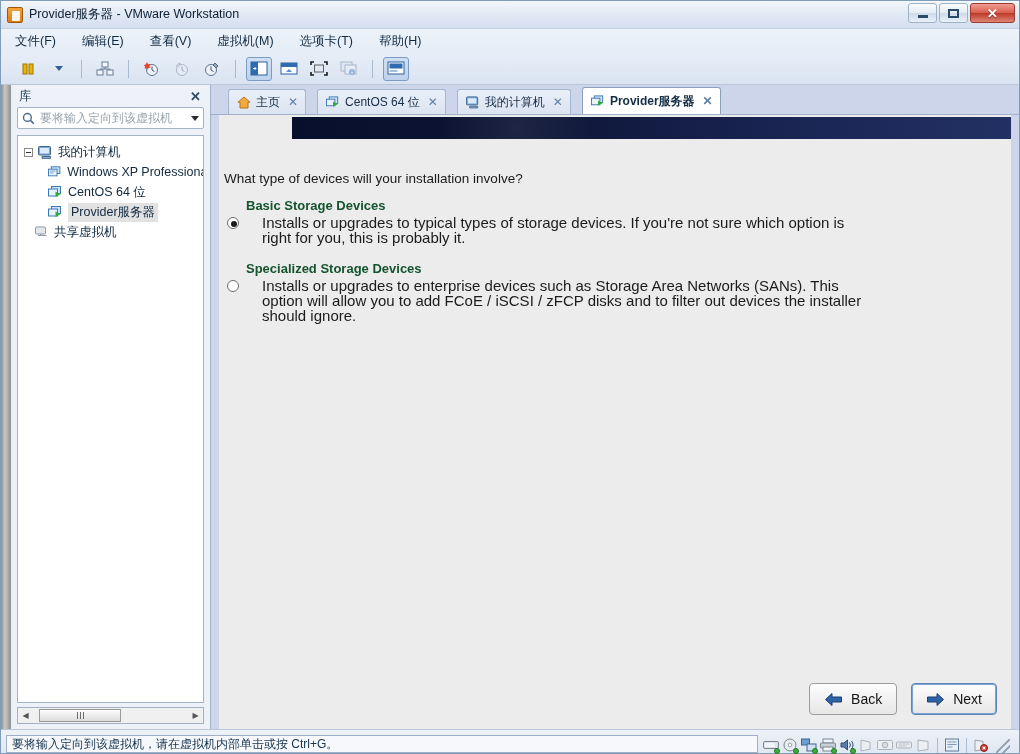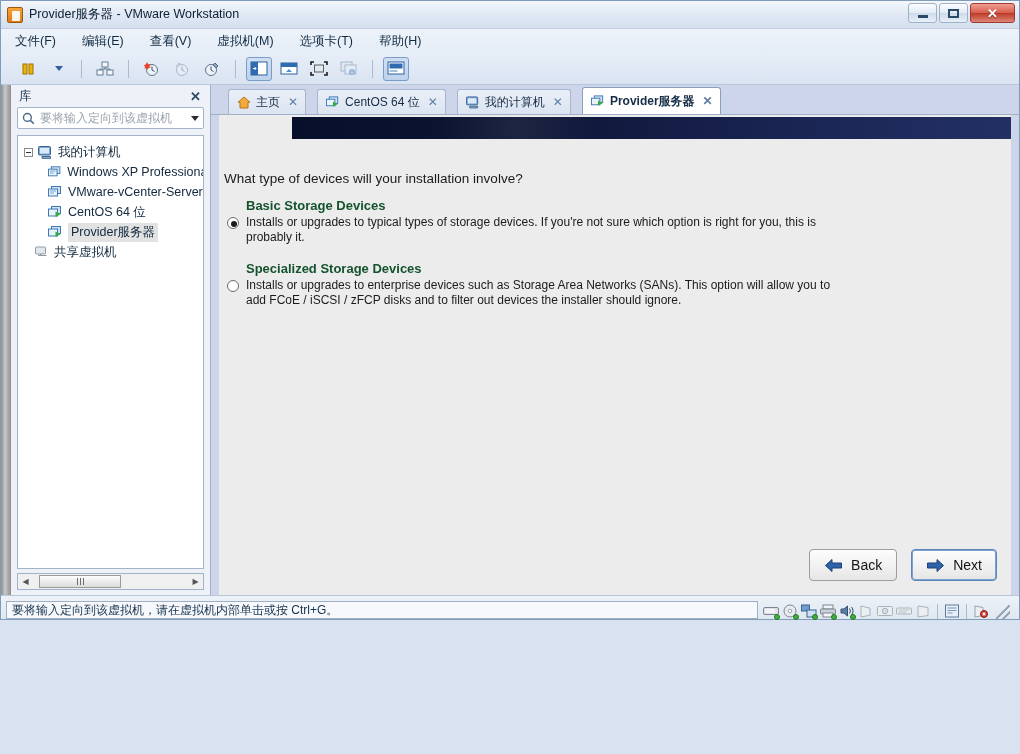--- a/index.html
+++ b/index.html
@@ -6,21 +6,21 @@
   html, body {
     width: 1020px; height: 754px;
     font-family: "Liberation Sans", sans-serif;
     font-size: 12px;
     background: #d8e2f0;
     overflow: hidden;
   }
 
   #app {
     position: relative;
-    width: 1020px; height: 620px;
+    width: 1020px; height: 754px;
     background: linear-gradient(180deg,#e9eef7 0%, #dde5f2 100%);
     border: 1px solid #7f9db9;
     display: flex; flex-direction: column;
   }
 
   
   .titlebar {
     height: 28px; flex: 0 0 28px;
     background: linear-gradient(180deg,#f4f7fb 0%, #e2eaf5 45%, #d4deee 100%);
     display: flex; align-items: center;
@@ -216,21 +216,21 @@
     background: radial-gradient(circle, rgba(255,255,255,.07), rgba(255,255,255,0) 70%);
   }
   .ana-body { position: absolute; left: 0; top: 30px; right: 0; bottom: 0; }
   .ana-q {
     font-size: 13.5px; color: #1b1b1b; margin: 26px 0 12px 5px;
   }
   .opt { position: relative; padding-left: 27px; margin-bottom: 16px; }
   .opt-title {
     font-size: 13px; font-weight: bold; color: #14532d; margin-bottom: 2px;
   }
-  .opt-desc { font-size: 12px; color: #1b1b1b; line-height: 15px; max-width: 600px; }
+  .opt-desc { font-size: 15px; color: #1b1b1b; line-height: 15px; max-width: 600px; margin-left: 16px; }
   .radio {
     position: absolute; left: 8px; top: 19px;
     width: 12px; height: 12px; border-radius: 50%;
     border: 1px solid #6b6b6b; background: #fff;
   }
   .radio.on::after {
     content:""; position:absolute; left: 3px; top: 3px;
     width: 6px; height: 6px; border-radius: 50%; background: #1a1a1a;
   }
 
@@ -422,28 +422,20 @@
 
           <div class="tnode child">
             <svg width="15" height="13" viewBox="0 0 15 13">
               <rect x="3.5" y="0.5" width="9" height="7" fill="#cfe2f5" stroke="#3c78b4"></rect>
               <rect x="0.5" y="3" width="9" height="7" fill="#eaf3fc" stroke="#3c78b4"></rect>
               <path d="M2 5h6M2 7h4" stroke="#7ba2cc"></path>
             </svg>
             <span class="lbl">Windows XP Professional</span>
           </div>
 
-          <div class="tnode child">
-            <svg width="15" height="13" viewBox="0 0 15 13">
-              <rect x="3.5" y="0.5" width="9" height="7" fill="#cfe2f5" stroke="#3c78b4"></rect>
-              <rect x="0.5" y="3" width="9" height="7" fill="#eaf3fc" stroke="#3c78b4"></rect>
-              <path d="M2 5h6M2 7h4" stroke="#7ba2cc"></path>
-            </svg>
-            <span class="lbl">VMware-vCenter-Server</span>
-          </div>
 
           <div class="tnode child">
             <svg width="15" height="13" viewBox="0 0 15 13">
               <rect x="3.5" y="0.5" width="9" height="7" fill="#cfe2f5" stroke="#3c78b4"></rect>
               <rect x="0.5" y="3" width="9" height="7" fill="#eaf3fc" stroke="#3c78b4"></rect>
               <path d="M7.5 5.5l5 2.8-5 2.8z" fill="#2fae36"></path>
             </svg>
             <span class="lbl">CentOS 64 位</span>
           </div>
 

